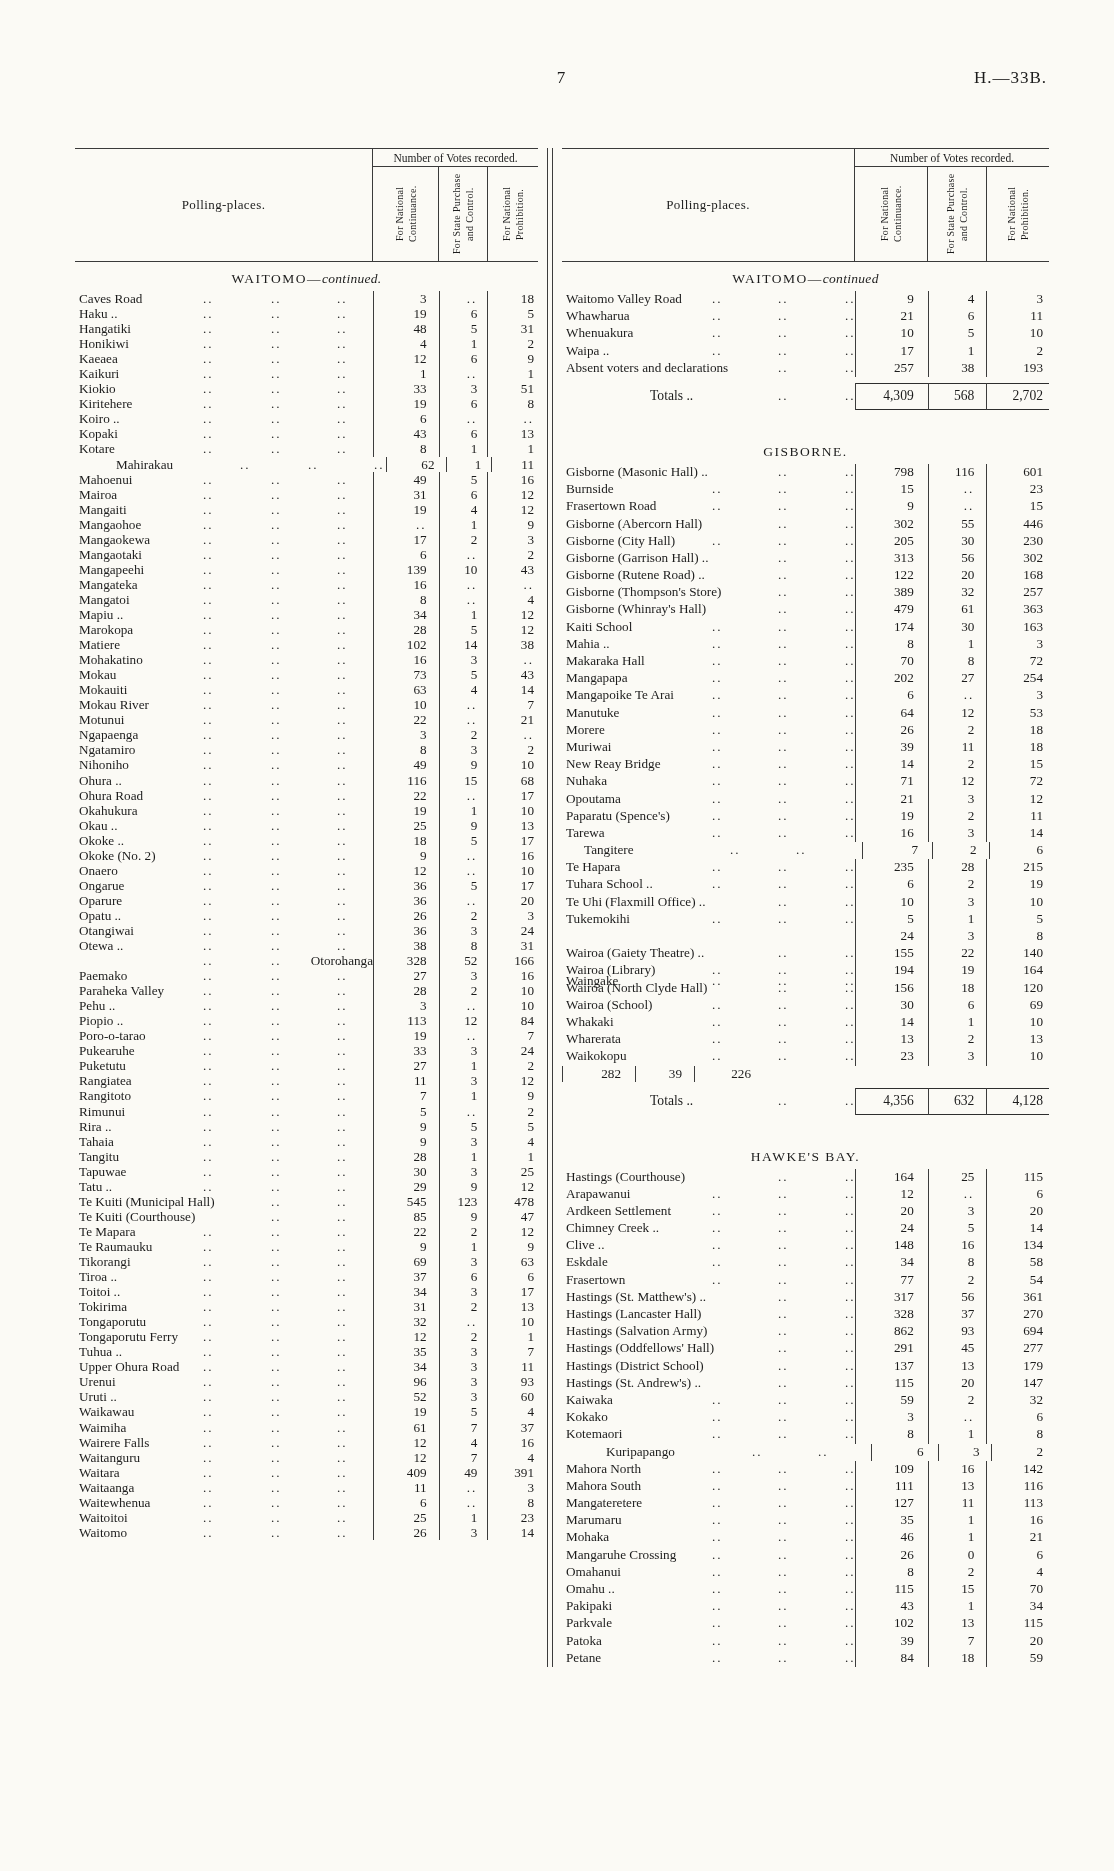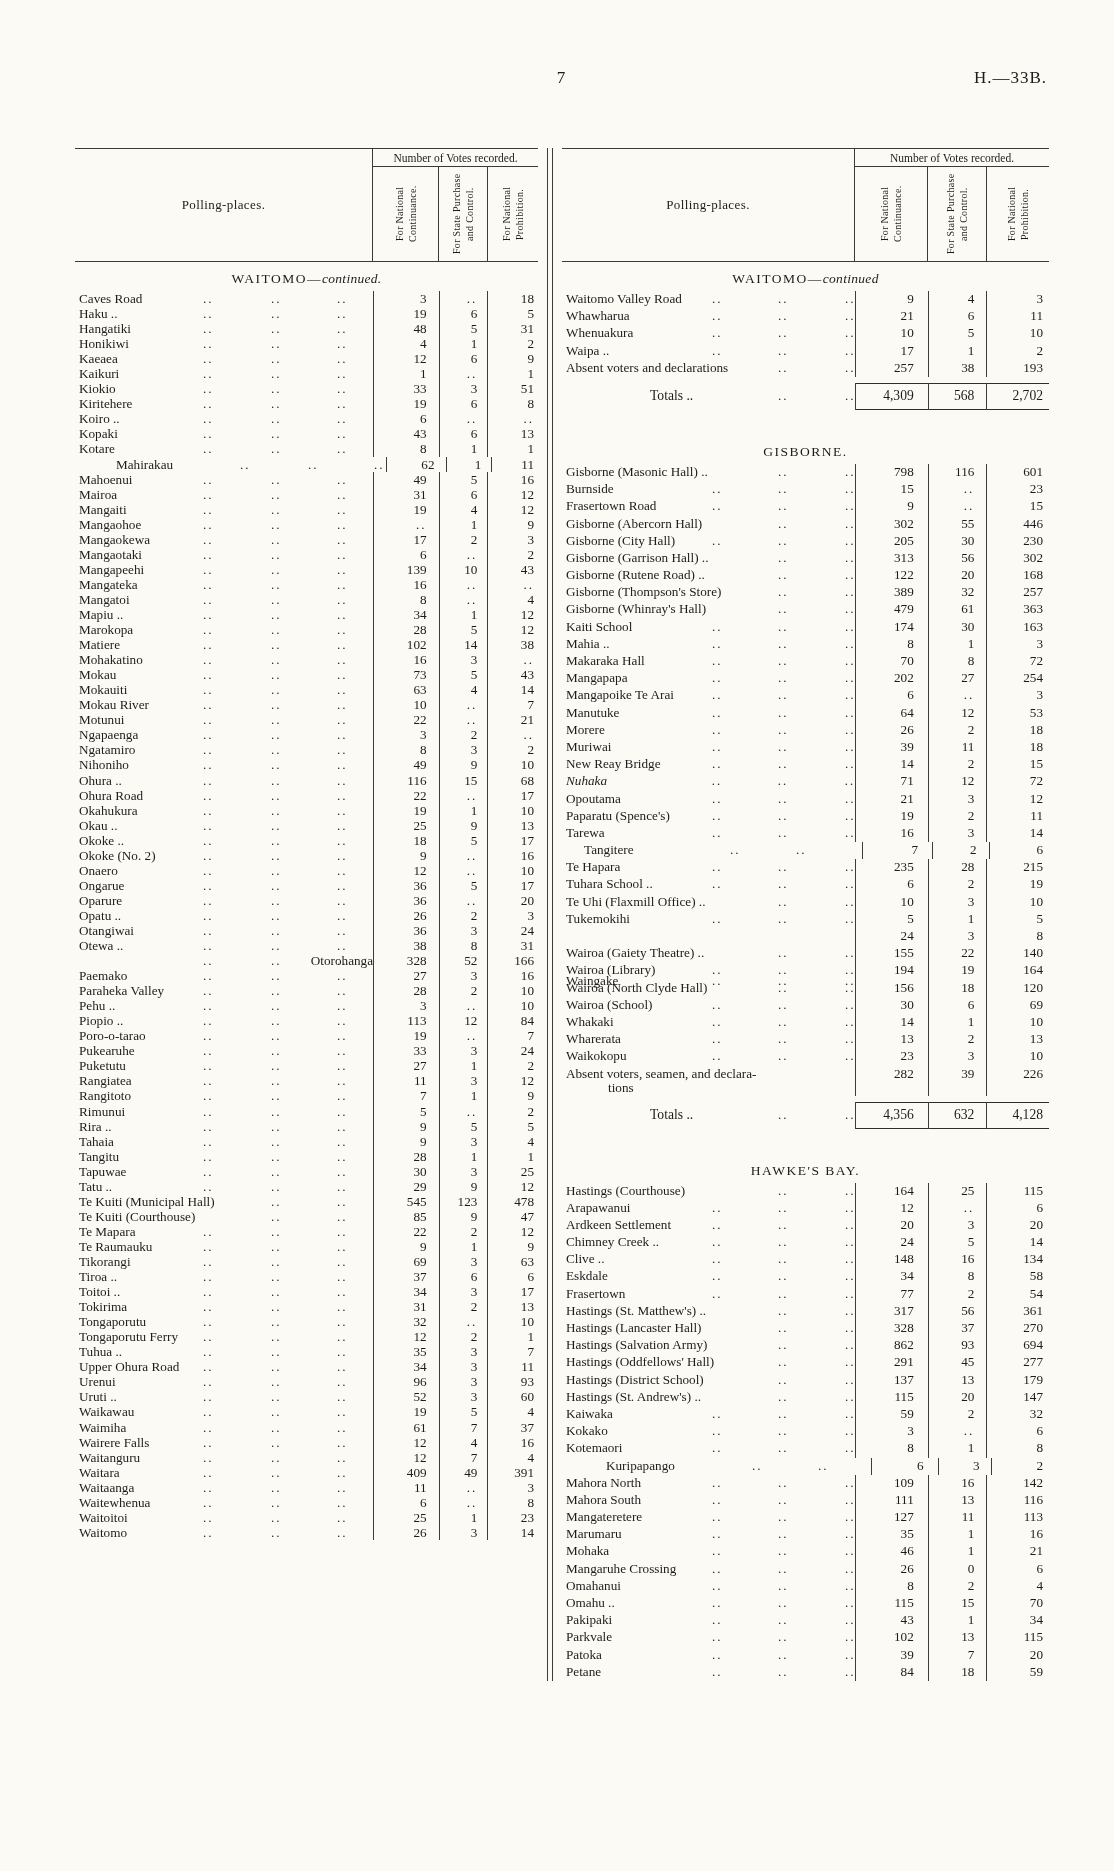--- a/index.html
+++ b/index.html
@@ -1414,21 +1414,21 @@
               <span>14</span>
             </div>
             <div class="cell val v2">
               <span>2</span>
             </div>
             <div class="cell val v3">
               <span>15</span>
             </div>
           </div>
           <div class="trow">
-            <div class="cell name" style="width: 295px; font-style: italic;"><span class="nm">Nuhaka</span><span class="lead" style="left: 150px;">..</span><span class="lead" style="left: 216px;">..</span><span class="lead" style="left: 283px;">..</span></div>
+            <div class="cell name" style="width: 295px;"><span class="nm">Nuhaka</span><span class="lead" style="left: 150px;">..</span><span class="lead" style="left: 216px;">..</span><span class="lead" style="left: 283px;">..</span></div>
             <div class="cell val v1">
               <span>71</span>
             </div>
             <div class="cell val v2">
               <span>12</span>
             </div>
             <div class="cell val v3">
               <span>72</span>
             </div>
           </div>
@@ -1618,21 +1618,20 @@
               <span>23</span>
             </div>
             <div class="cell val v2">
               <span>3</span>
             </div>
             <div class="cell val v3">
               <span>10</span>
             </div>
           </div>
           <div class="trow two">
-            <div class="cell name" style="width: 295px;"><span class="nm">Absent voters, seamen, and declara-</span><span class="nm2">tions</span></div>
             <div class="cell val v1">
               <span>282</span>
             </div>
             <div class="cell val v2">
               <span>39</span>
             </div>
             <div class="cell val v3">
               <span>226</span>
             </div>
           </div>

